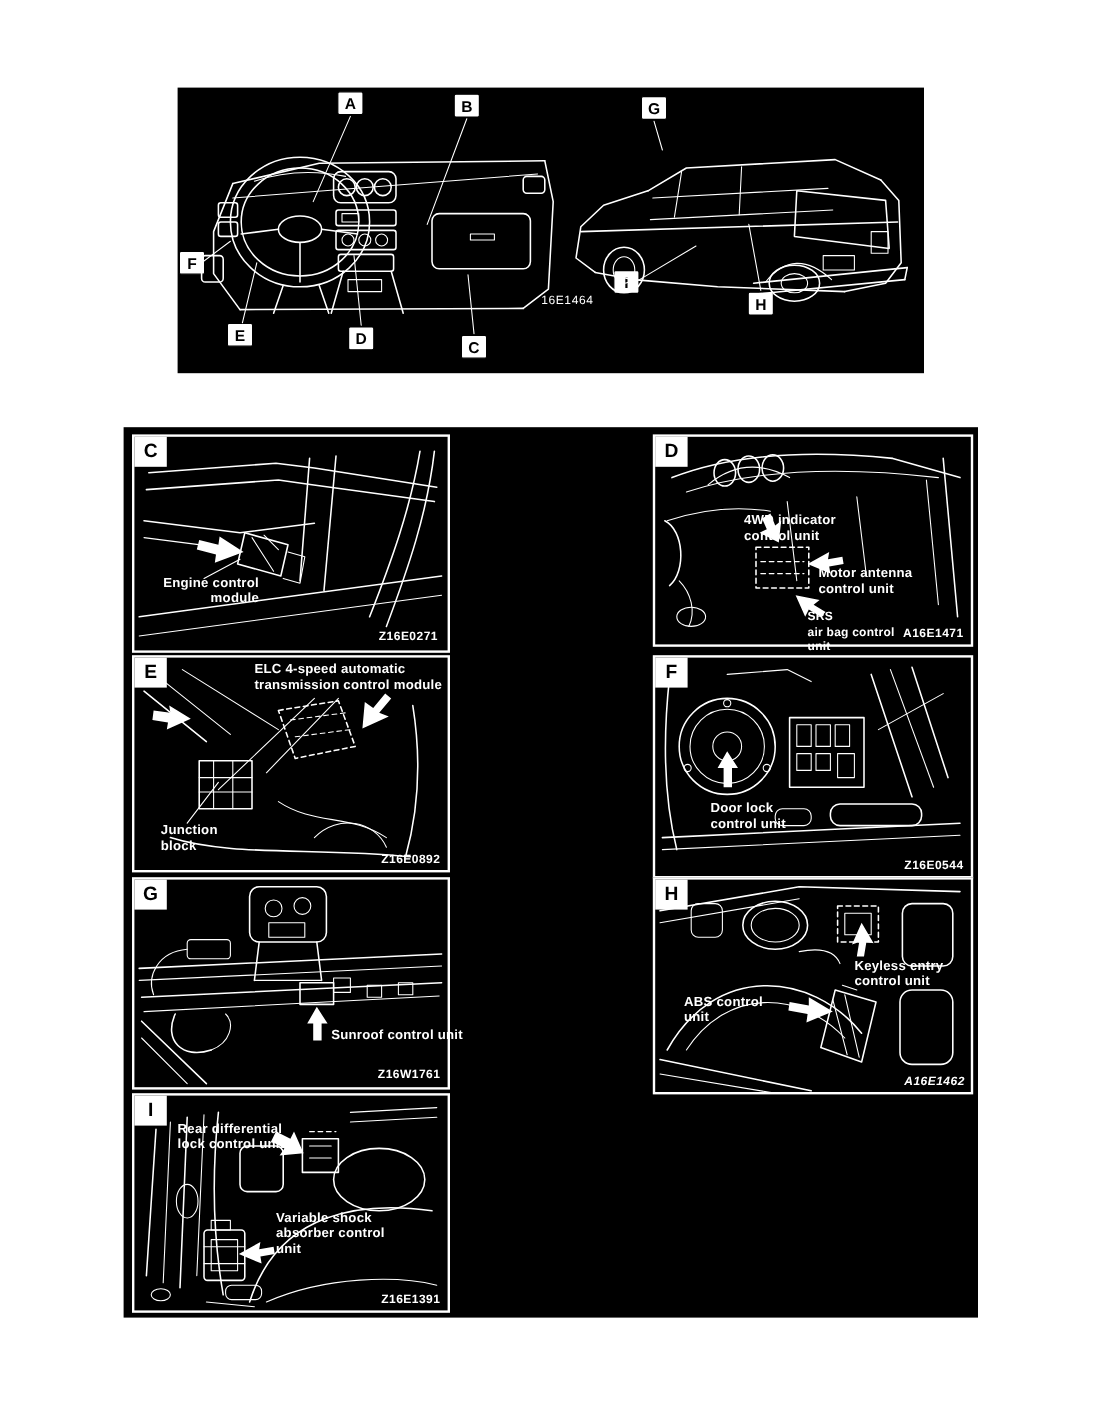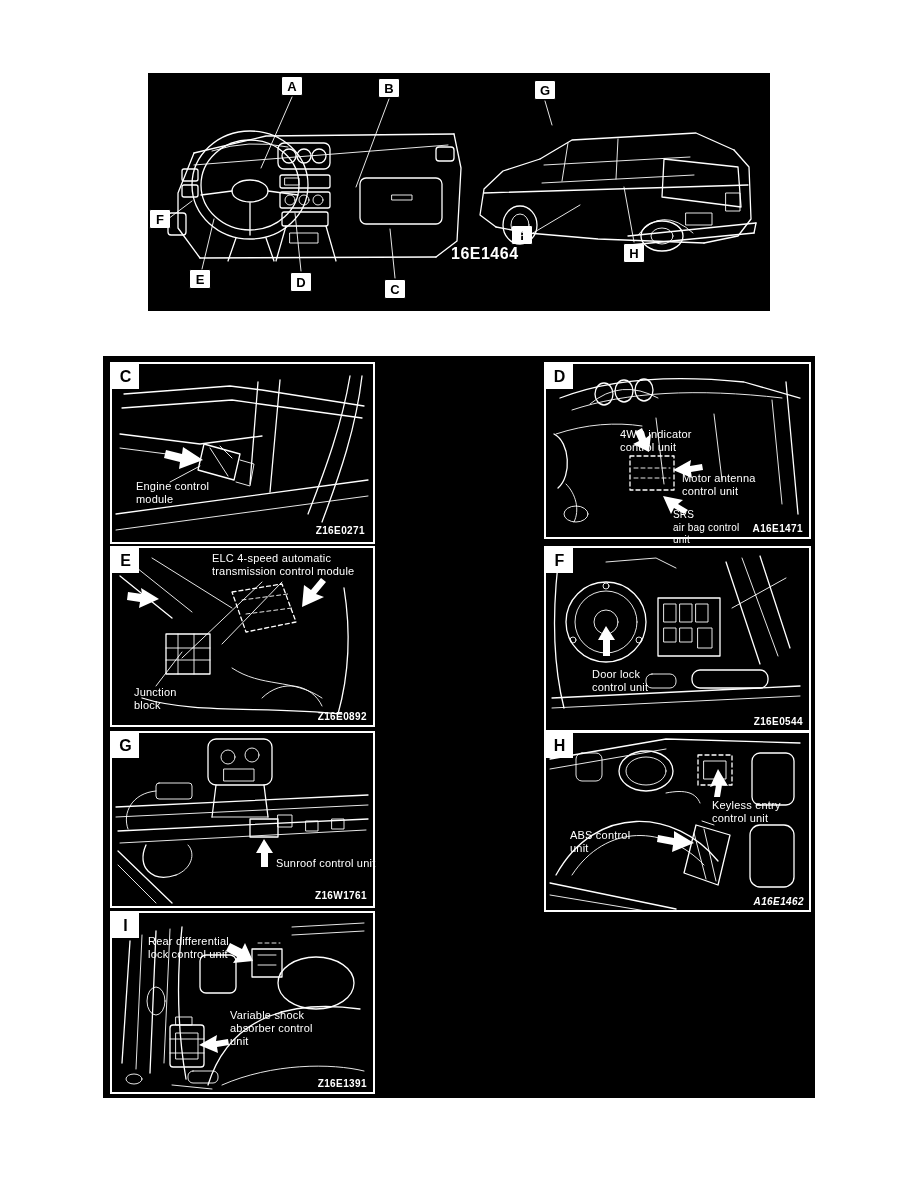--- a/index.html
+++ b/index.html
@@ -18,28 +18,28 @@
   .subpanel {
     position:absolute; background:#000; border:2px solid #fff;
     box-sizing:border-box;
   }
   .letterbox {
     position:absolute; left:0; top:0; width:27px; height:25px; background:#fff;
     color:#000; font-weight:bold; font-size:16px; line-height:25px;
     text-align:center; z-index:3;
   }
   .plabel {
-    position:absolute; color:#fff; font-weight:normal; font-size:11px;
+    position:absolute; color:#fff; font-weight:bold; font-size:11px;
     line-height:13px; white-space:pre; z-index:2; letter-spacing:0.2px;
   }
   .fig {
     position:absolute; color:#fff; font-weight:bold; font-size:10px;
     letter-spacing:0.4px; z-index:2; white-space:pre;
   }
-  .ov-fig { position:absolute; color:#fff; font-size:16px; letter-spacing:0.5px;font-weight:bold; }
+  .ov-fig { position:absolute; color:#fff; font-size:10px; letter-spacing:0.5px; }
   svg.art { position:absolute; left:0; top:0; width:100%; height:100%; z-index:1; }
   svg.art path, svg.art rect, svg.art ellipse, svg.art circle,
   svg.art polyline, svg.art polygon { stroke:#fff; fill:none; stroke-width:1.3; stroke-linecap:round; stroke-linejoin:round; }
   svg.art .arr { fill:#fff; stroke:none; }
   svg.art .dash { stroke-dasharray:4 3; }
   svg.art .thin { stroke-width:0.9; }
 </style>
 </head>
 <body>
 
@@ -148,21 +148,21 @@
           <path d="M8,84 L86,94" class="thin"></path>
         <path d="M4,150 L256,116"></path>
           <path d="M4,166 L256,132" class="thin"></path>
         <path d="M92,80 L128,90 L122,116 L86,106 Z"></path>
         <path d="M98,84 L116,112" class="thin"></path>
           <path d="M108,82 L120,94" class="thin"></path>
         <path d="M128,96 L142,100 L138,122 L124,118" class="thin"></path>
         <path d="M58,118 L88,102" class="thin"></path>
         <path class="arr" d="M54,86 l16,4 l1,-7 l20,13 l-24,9 l1,-7 l-16,-4 z"></path>
       </svg>
-      <div class="plabel" style="left:24px; top:116px;">Engine control
+      <div class="plabel" style="left:24px; top:116px;text-align:right;">Engine control
 module</div>
       <div class="fig" style="right:8px; bottom:6px;">Z16E0271</div>
     </div>
 
     <div class="subpanel" style="left:441px; top:6px; width:267px; height:177px;">
       <div class="letterbox">D</div>
       <svg class="art" viewBox="0 0 263 173" preserveAspectRatio="none">
         <path d="M14,34 C60,16 120,10 198,18 L254,34"></path>
         <path d="M26,46 C80,28 150,24 236,34" class="thin"></path>
         <ellipse cx="58" cy="30" rx="9" ry="11"></ellipse>

